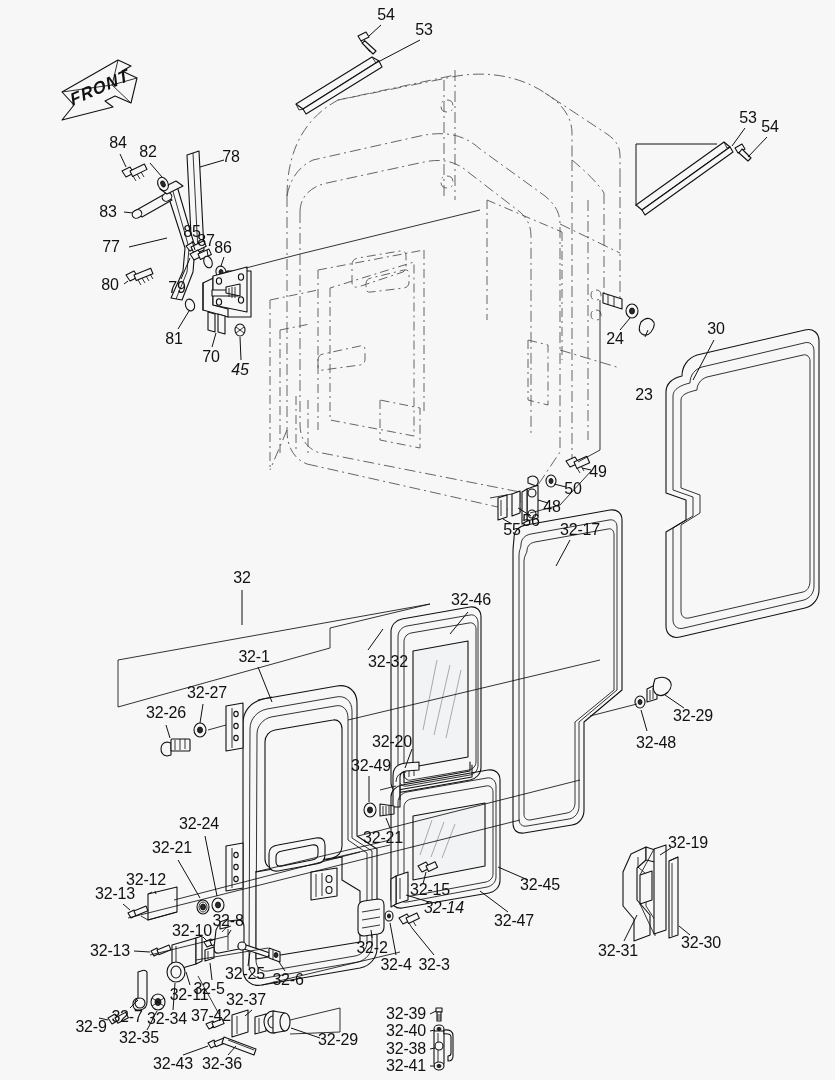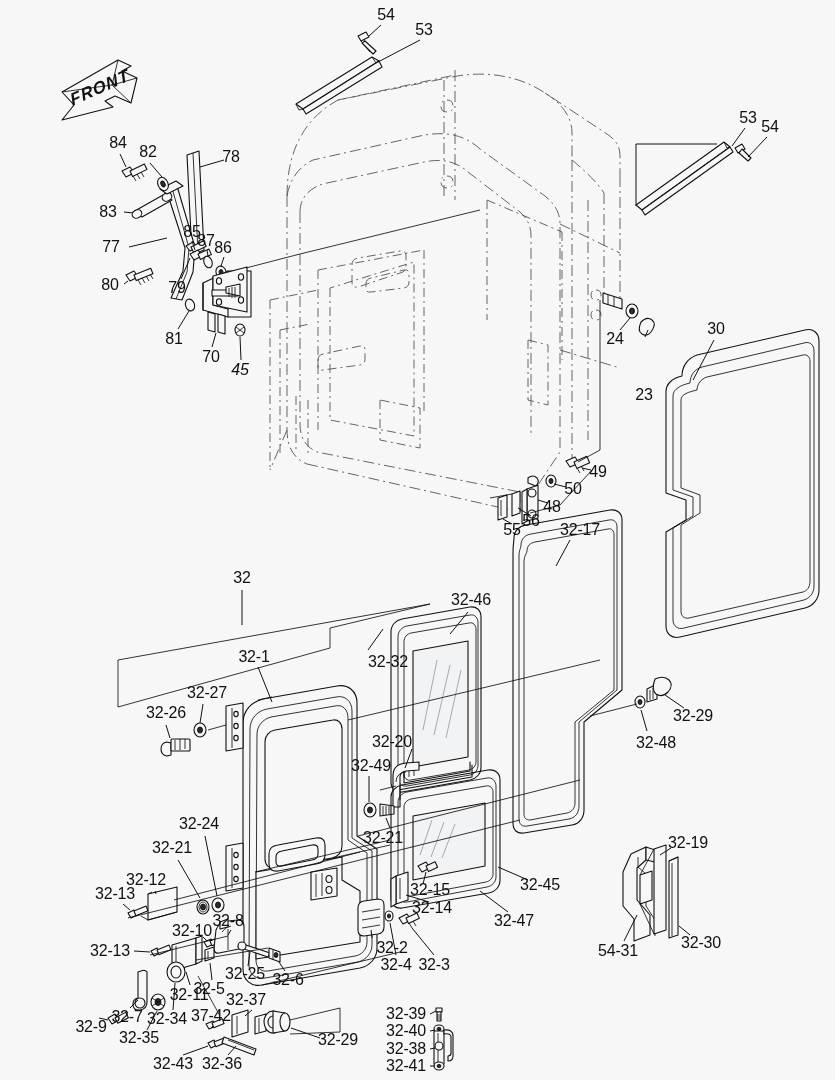--- a/index.html
+++ b/index.html
@@ -694,34 +694,34 @@
       <div class="lbl big" style="left: 392px; top: 742px;">32-20</div>
       <div class="lbl big" style="left: 371px; top: 766px;">32-49</div>
       <div class="lbl big" style="left: 383px; top: 838px;">32-21</div>
       <div class="lbl big" style="left: 199px; top: 824px;">32-24</div>
       <div class="lbl big" style="left: 172px; top: 848px;">32-21</div>
       <div class="lbl big" style="left: 146px; top: 880px;">32-12</div>
       <div class="lbl big" style="left: 115px; top: 894px;">32-13</div>
       <div class="lbl big" style="left: 688px; top: 843px;">32-19</div>
       <div class="lbl big" style="left: 540px; top: 885px;">32-45</div>
       <div class="lbl big" style="left: 430px; top: 890px;">32-15</div>
-      <div class="lbl big" style="left: 432px; top: 908px;">32-14</div>
+      <div class="lbl big" style="left: 444px; top: 908px; font-style: italic;">32-14</div>
       <div class="lbl big" style="left: 514px; top: 921px;">32-47</div>
       <div class="lbl big" style="left: 228px; top: 921px;">32-8</div>
       <div class="lbl big" style="left: 192px; top: 931px;">32-10</div>
       <div class="lbl big" style="left: 110px; top: 951px;">32-13</div>
-      <div class="lbl big" style="left: 392px; top: 948px;">32-2</div>
+      <div class="lbl big" style="left: 372px; top: 948px;">32-2</div>
       <div class="lbl big" style="left: 396px; top: 965px;">32-4</div>
       <div class="lbl big" style="left: 434px; top: 965px;">32-3</div>
       <div class="lbl big" style="left: 245px; top: 974px;">32-25</div>
       <div class="lbl big" style="left: 288px; top: 980px;">32-6</div>
       <div class="lbl big" style="left: 209px; top: 989px;">32-5</div>
       <div class="lbl big" style="left: 189px; top: 995px;">32-11</div>
       <div class="lbl big" style="left: 246px; top: 1000px;">32-37</div>
-      <div class="lbl big" style="left: 618px; top: 951px;">54-31</div>
+      <div class="lbl big" style="left: 618px; top: 951px;">32-31</div>
       <div class="lbl big" style="left: 701px; top: 943px;">32-30</div>
       <div class="lbl big" style="left: 127px; top: 1017px;">32-7</div>
       <div class="lbl big" style="left: 167px; top: 1019px;">32-34</div>
       <div class="lbl big" style="left: 211px; top: 1016px;">37-42</div>
       <div class="lbl big" style="left: 91px; top: 1027px;">32-9</div>
       <div class="lbl big" style="left: 139px; top: 1038px; text-align: center;">32-35</div>
       <div class="lbl big" style="left: 338px; top: 1040px;">32-29</div>
       <div class="lbl big" style="left: 173px; top: 1064px;">32-43</div>
       <div class="lbl big" style="left: 222px; top: 1064px;">32-36</div>
       <div class="lbl big" style="left: 406px; top: 1014px;">32-39</div>

